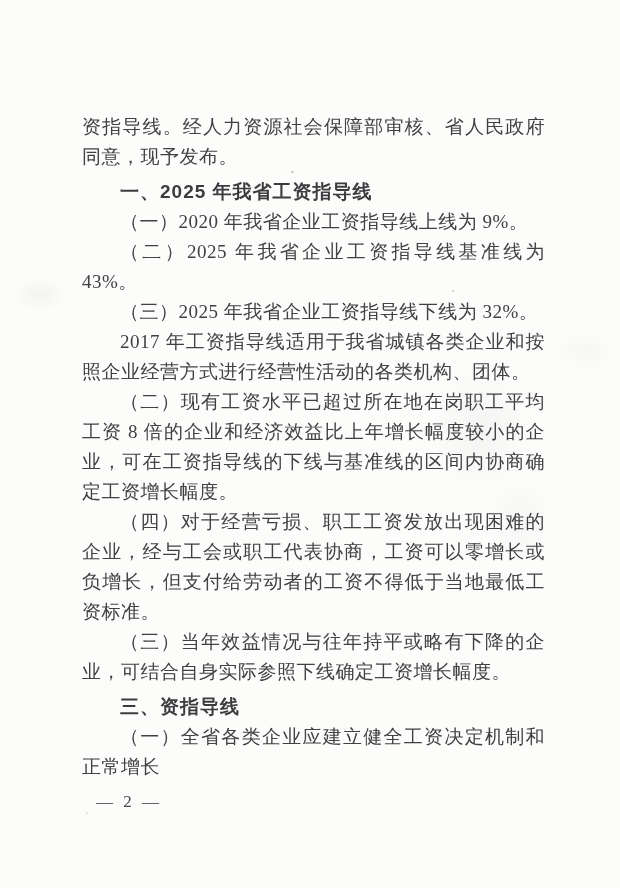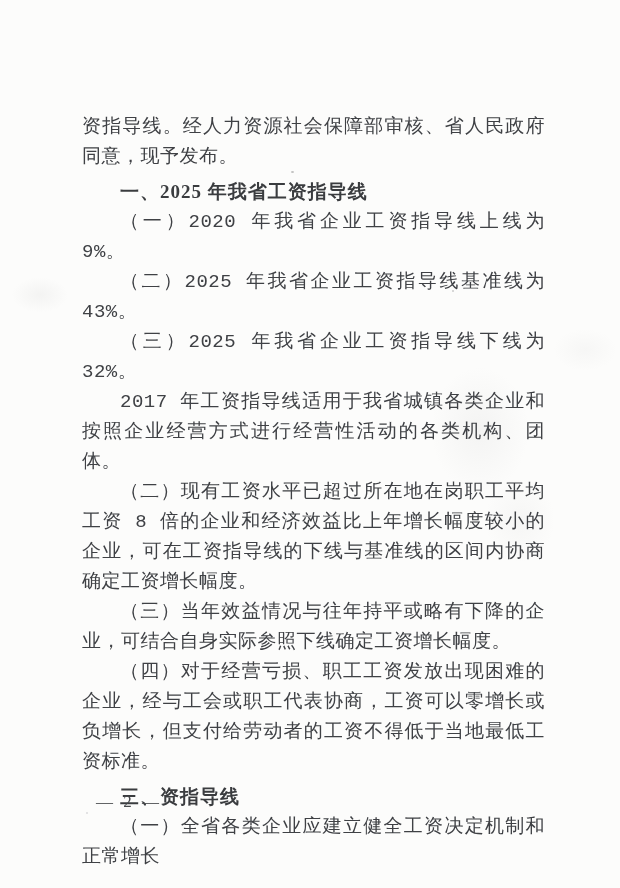--- a/index.html
+++ b/index.html
@@ -26,25 +26,25 @@
     color: #3f4145;
   }
   .doc-body p {
     margin: 0;
     font-size: 19px;
     line-height: 30px;
     letter-spacing: 0.5px;
     text-align: justify;
     text-justify: inter-ideograph;
   }
-  .doc-body p.para { font-family: Liberation Mono, monospace; }
+  .doc-body p.para { font-family: Liberation Serif, serif; }
   .doc-body p.indent { text-indent: 2em; }
   .doc-body p.no-indent { text-indent: 0; }
   .doc-body p.heading {
-    font-family: Liberation Serif, serif;
+    font-family: Liberation Sans, sans-serif;
     font-weight: 700;
     text-indent: 2em;
     letter-spacing: 1px;
     margin-top: 5px;
     color: #3a3c3f;
   }
   .page-number {
     position: absolute;
     left: 96px;
     bottom: 78px;
@@ -68,22 +68,22 @@
 
 <div class="page">
   <div class="doc-body">
       <p class="para no-indent">资指导线。经人力资源社会保障部审核、省人民政府同意，现予发布。</p>
       <p class="heading indent">一、2025 年我省工资指导线</p>
       <p class="para indent">（一）2020 年我省企业工资指导线上线为 9%。</p>
       <p class="para indent">（二）2025 年我省企业工资指导线基准线为 43%。</p>
       <p class="para indent">（三）2025 年我省企业工资指导线下线为 32%。</p>
       <p class="para indent">2017 年工资指导线适用于我省城镇各类企业和按照企业经营方式进行经营性活动的各类机构、团体。</p>
       <p class="para indent">（二）现有工资水平已超过所在地在岗职工平均工资 8 倍的企业和经济效益比上年增长幅度较小的企业，可在工资指导线的下线与基准线的区间内协商确定工资增长幅度。</p>
+      <p class="para indent">（四）对于经营亏损、职工工资发放出现困难的企业，经与工会或职工代表协商，工资可以零增长或负增长，但支付给劳动者的工资不得低于当地最低工资标准。</p>
       <p class="para indent">（三）当年效益情况与往年持平或略有下降的企业，可结合自身实际参照下线确定工资增长幅度。</p>
-      <p class="para indent">（四）对于经营亏损、职工工资发放出现困难的企业，经与工会或职工代表协商，工资可以零增长或负增长，但支付给劳动者的工资不得低于当地最低工资标准。</p>
       <p class="heading indent">三、资指导线</p>
       <p class="para indent">（一）全省各类企业应建立健全工资决定机制和正常增长</p>
     </div>
 
   <div class="page-number">— 2 —</div>
 
   <span class="speck speck-1"></span>
   <span class="speck speck-2"></span>
   <span class="speck speck-3"></span>
 </div>

